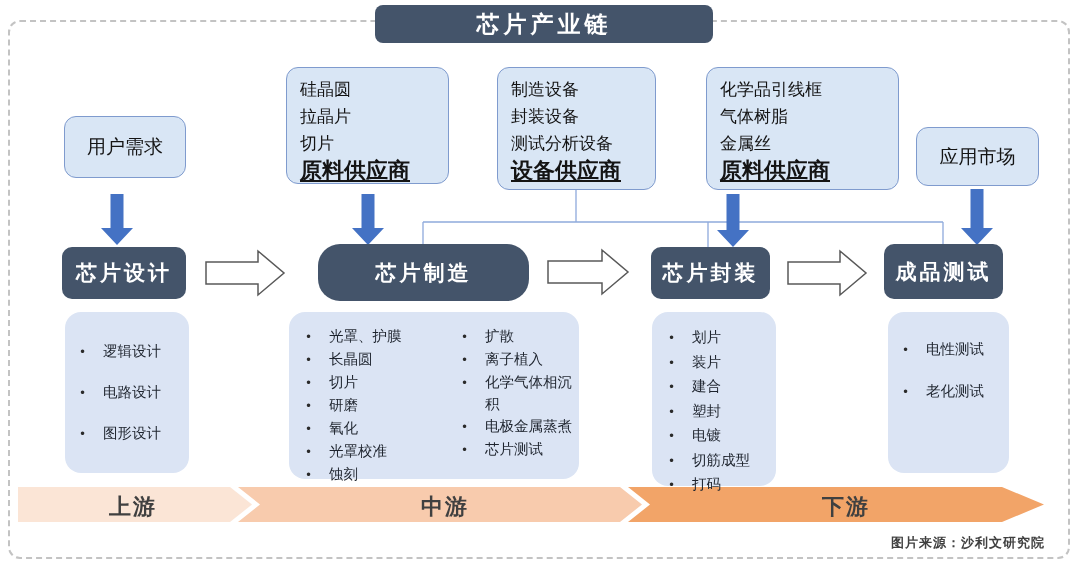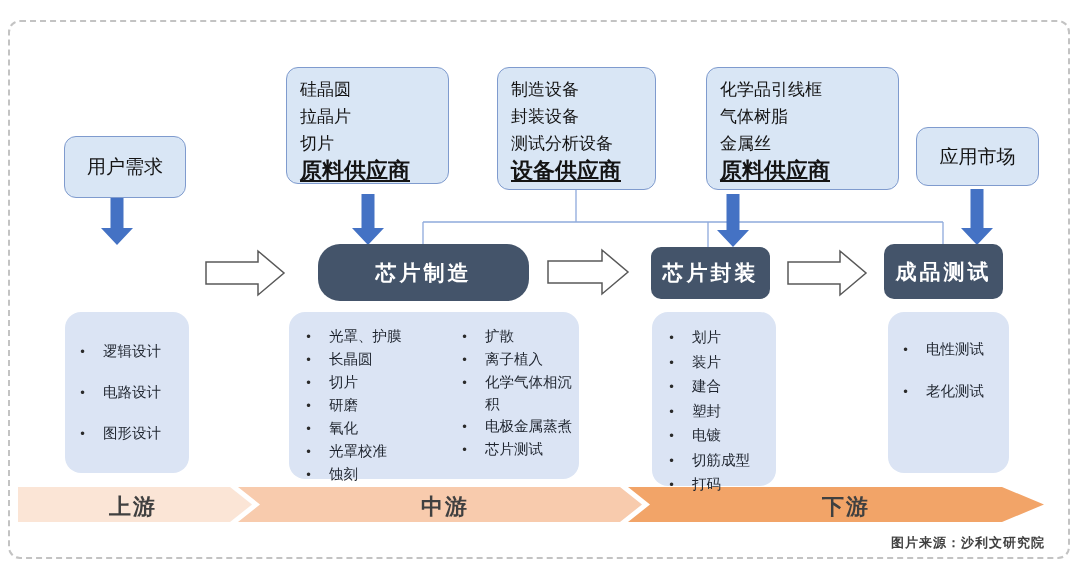--- a/index.html
+++ b/index.html
@@ -57,22 +57,23 @@
     color:#404040;z-index:2;letter-spacing:1px;
   }
 </style>
 </head>
 <body>
 
 <div class="canvas">
 
   <div class="frame"></div>
 
-
-  <div class="supbox centerbox" style="left:64px;top:136px;width:122px;height:62px;">
+  <div class="title">芯片产业链</div>
+
+  <div class="supbox centerbox" style="left:64px;top:116px;width:122px;height:62px;">
     <span>用户需求</span>
   </div>
 
   <div class="supbox" style="left:286px;top:67px;width:163px;height:117px;">
     <div class="lines">
 
     <div>硅晶圆</div>
         <div>拉晶片</div>
         <div>切片</div>
       </div>
@@ -113,20 +114,23 @@
 
     <polygon points="206,262 258,262 258,251 284,273 258,295 258,284 206,284" fill="#ffffff" stroke-width="1.5" stroke="#595959"></polygon>
     <polygon points="548,261 602,261 602,250 628,272 602,294 602,283 548,283" fill="#ffffff" stroke-width="1.5" stroke="#595959"></polygon>
     <polygon points="788,262 840,262 840,251 866,273 840,295 840,284 788,284" fill="#ffffff" stroke-width="1.5" stroke="#595959"></polygon>
 
     <polygon points="18,487 230,487 252,504.5 230,522 18,522" fill="#fbe5d6"></polygon>
     <polygon points="238,487 620,487 642,504.5 620,522 238,522 260,504.5" fill="#f8cbad"></polygon>
     <polygon points="628,487 1002,487 1044,504.5 1002,522 628,522 650,504.5" fill="#f2a468"></polygon>
   </svg>
 
+  <div class="stage" style="left:62px;top:247px;width:124px;height:52px;">
+    <span>芯片设计</span>
+  </div>
   <div class="stage" style="left:318px;top:244px;width:211px;height:57px;border-radius:22px;">
     <span>芯片制造</span>
   </div>
   <div class="stage" style="left:651px;top:247px;width:119px;height:52px;">
     <span>芯片封装</span>
   </div>
   <div class="stage" style="left:884px;top:244px;width:119px;height:55px;">
     <span>成品测试</span>
   </div>
 

